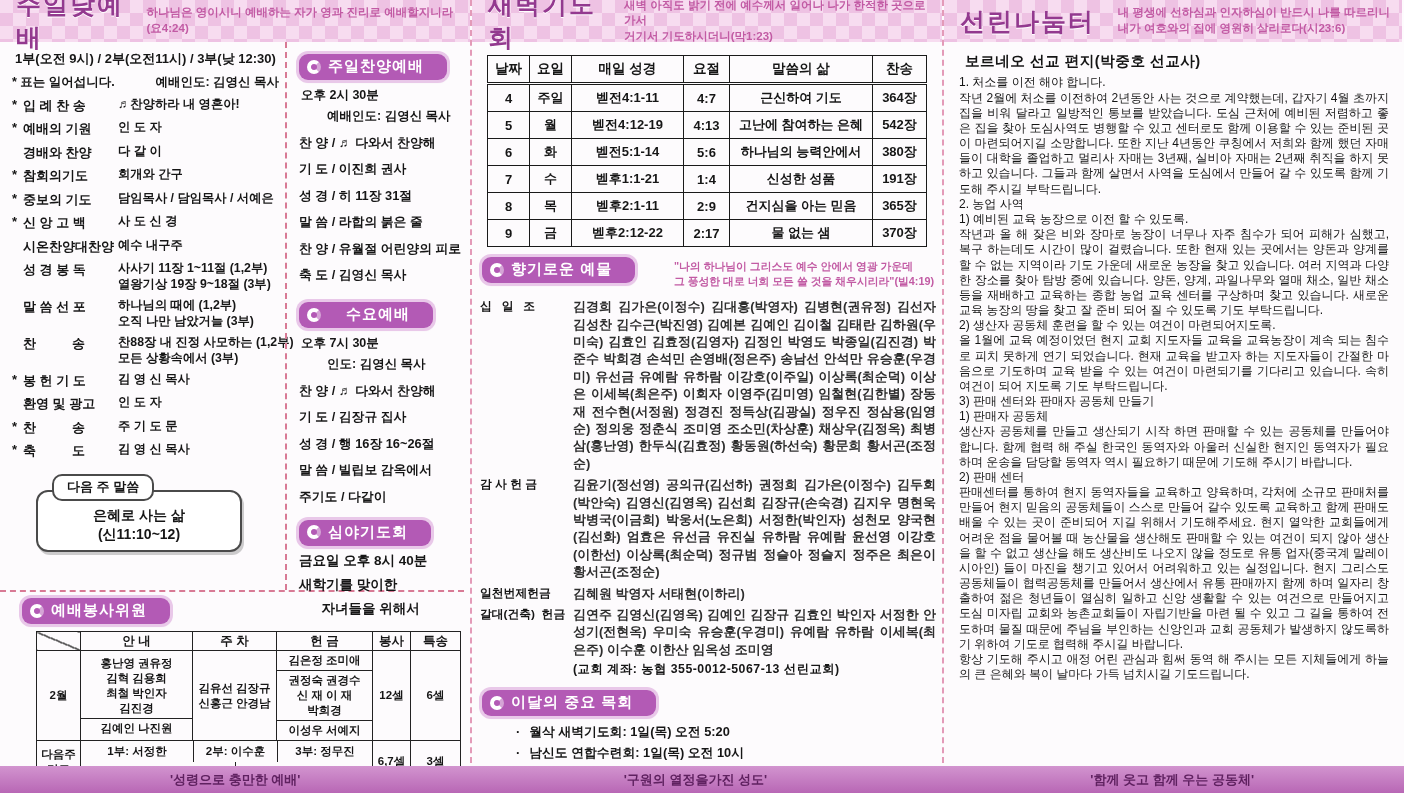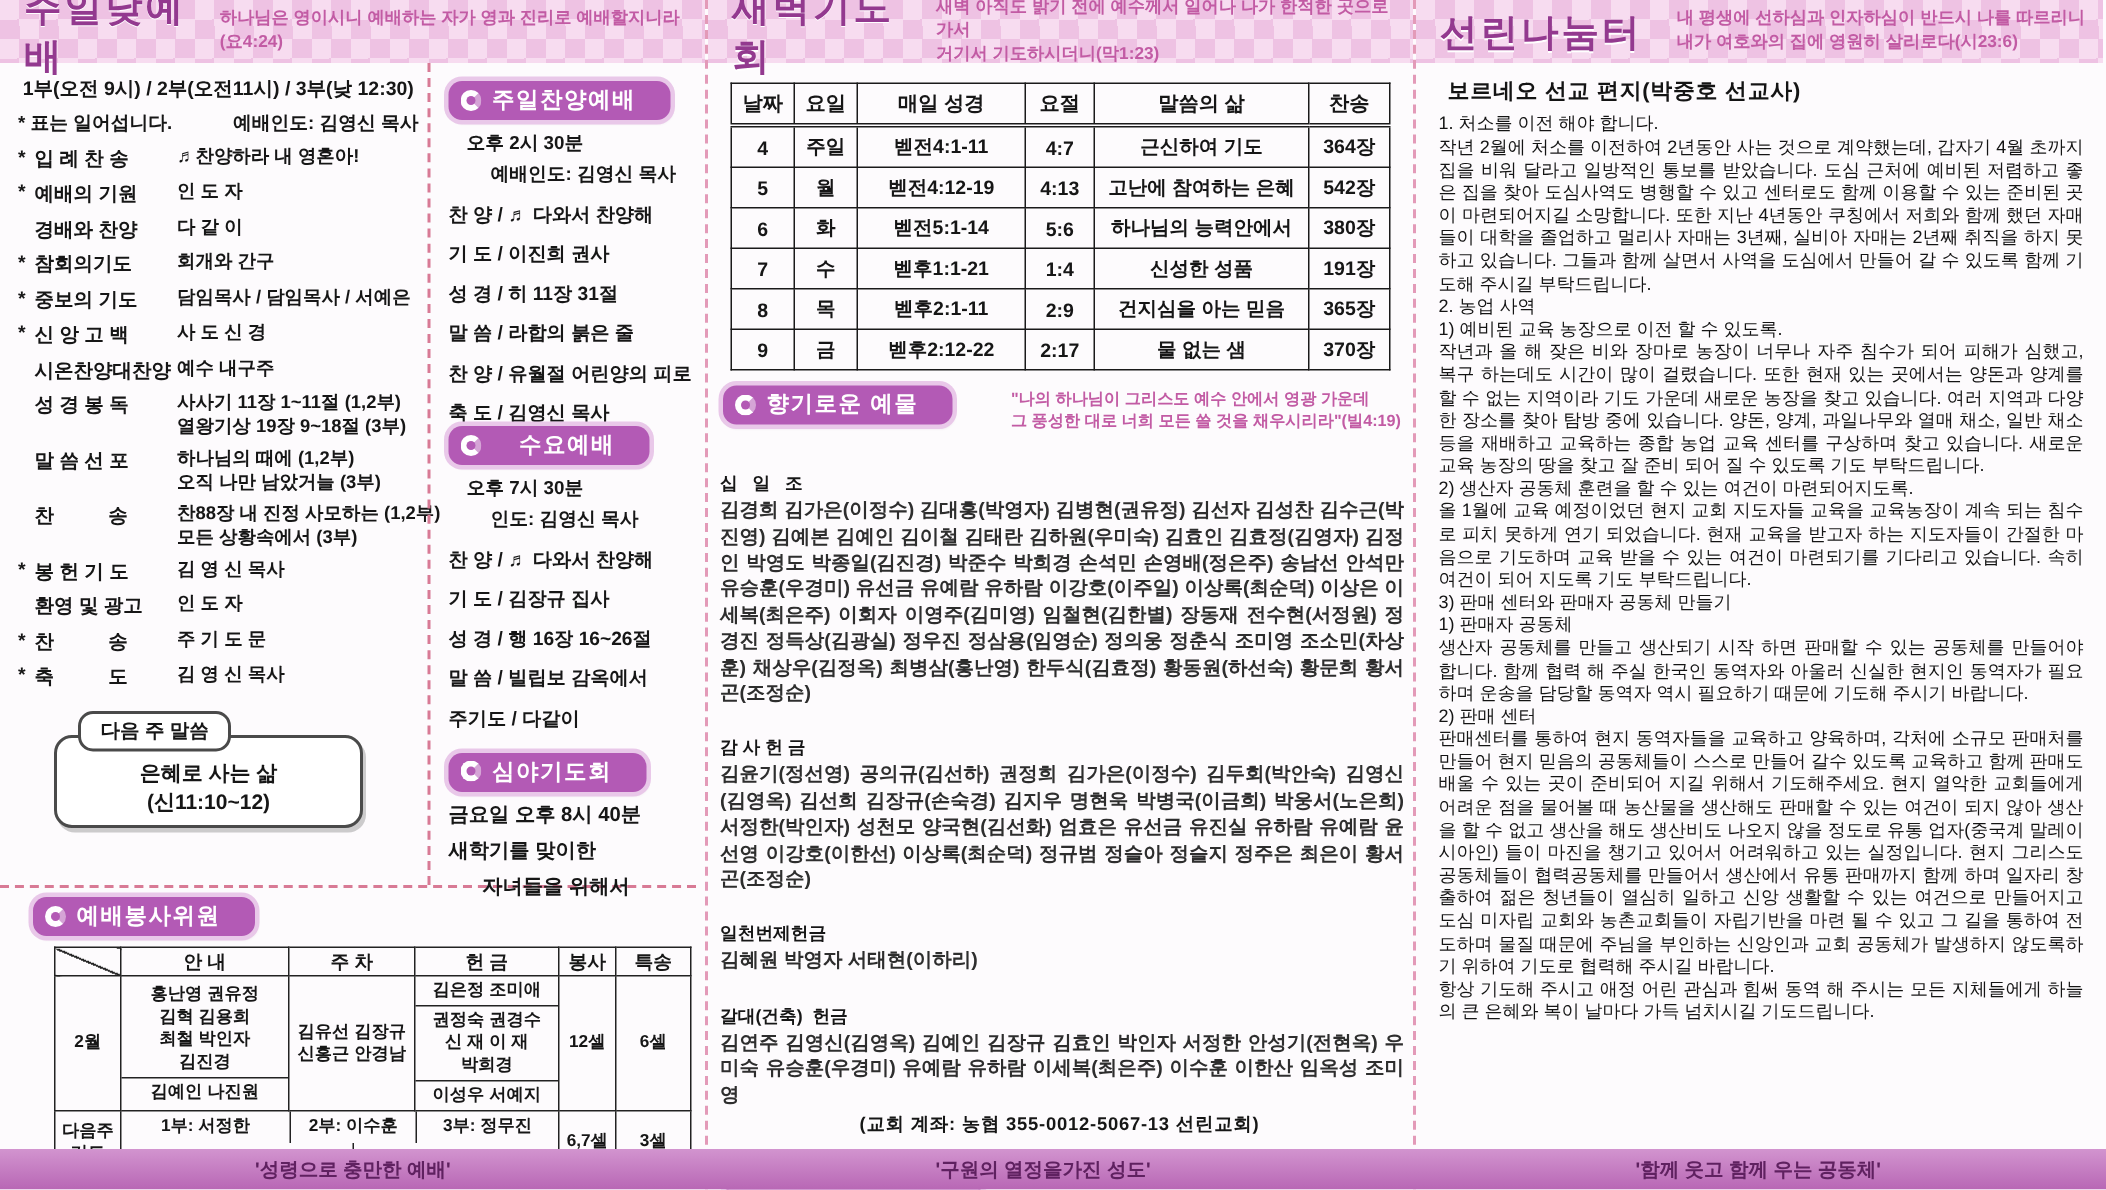--- a/index.html
+++ b/index.html
@@ -45,24 +45,24 @@
   .w-val div:empty{display:none;}
 
   .nextweek{margin:14px 0 0 24px;width:206px;position:relative;}
   .nw-tab{display:inline-block;background:#fff;border:2px solid #4a4a4a;border-radius:10px;
           padding:2px 13px 3px;font-size:13px;font-weight:bold;position:relative;z-index:2;margin-left:16px;}
   .nw-body{background:#fff;border:2px solid #4a4a4a;border-radius:12px;margin-top:-11px;
            padding:14px 6px 7px;text-align:center;font-size:14px;font-weight:bold;line-height:1.3;
            box-shadow:2px 3px 0 rgba(60,60,60,.25);}
 
   .sidecol{flex:1;border-left:2px dashed #d87a95;padding:12px 4px 0 12px;min-width:0;}
-  .sv-time{font-size:12.5px;font-weight:bold;margin:7px 0 0 12px;}
+  .sv-time{font-size:12.5px;font-weight:bold;margin:7px 0 0 2px;}
   .sv-leader{font-size:12.5px;font-weight:bold;margin:4px 0 0 28px;}
   .sv-line{font-size:12.8px;font-weight:bold;margin-top:9.5px;white-space:nowrap;}
-  .gap18{gap:25px;} .gap14{margin-top:14px;}
+  .gap18{margin-top:18px;gap:25px;} .gap14{margin-top:14px;}
   .night-line{font-size:13.5px;font-weight:bold;margin-top:6px;white-space:pre-wrap;}
 
   .hdash{border-top:2px dashed #d87a95;margin:0 6px 0 0;}
   .committee{padding:6px 0 0 22px;}
   .cm-table{border-collapse:collapse;margin:7px 0 0 14px;width:424px;table-layout:fixed;font-size:11.5px;font-weight:bold;}
   .cm-table th,.cm-table td{border:1px solid #222;padding:1px 2px;text-align:center;vertical-align:middle;line-height:1.3;}
   .cm-table th{font-size:12.5px;}
   .corner{background:
      linear-gradient(to top right, transparent 48%, #222 48%, #222 52%, transparent 52%);}
   .stack{padding:0 !important;}
@@ -76,21 +76,21 @@
   .split2 > div + div{border-left:1px solid #222;}
   .prelabel{white-space:pre-line;}
 
   
   .dawn{border-collapse:collapse;margin:13px auto 0;width:440px;font-size:13px;font-weight:bold;table-layout:fixed;}
   .dawn th,.dawn td{border:1px solid #1a1a1a;text-align:center;padding:4px 2px;white-space:nowrap;}
   .dawn thead th{border-bottom:3px double #1a1a1a;font-size:13.5px;}
   .off-head{display:flex;align-items:flex-start;padding:10px 8px 0 10px;}
   .off-verse{margin-left:auto;font-size:10.8px;line-height:1.35;color:#c25ba4;font-weight:bold;white-space:pre-line;text-align:left;padding-top:2px;}
   .off-rows{padding:6px 6px 0 8px;}
-  .off-row{display:flex;margin-top:20px;flex-direction:column;}
+  .off-row{display:flex;margin-top:4px;}
   .off-label{width:93px;flex-shrink:0;font-size:11.8px;font-weight:bold;white-space:pre-wrap;padding-top:1px;}
   .off-names{flex:1;font-size:13px;font-weight:bold;color:#2e2e2e;line-height:1.34;text-align:justify;}
   .off-account{margin:3px 0 0 101px;font-size:12.3px;font-weight:bold;letter-spacing:.5px;}
   .events-badge{margin:12px 0 0 10px;}
   .events{padding:4px 0 0 0;}
   .ev{display:flex;gap:9px;font-size:12.8px;font-weight:bold;margin:4.2px 0 0 44px;line-height:1.25;}
   .ev .dot{font-weight:bold;}
 
   
   .letter{padding:7px 13px 0 15px;font-size:12px;line-height:1.265;color:#141414;}

